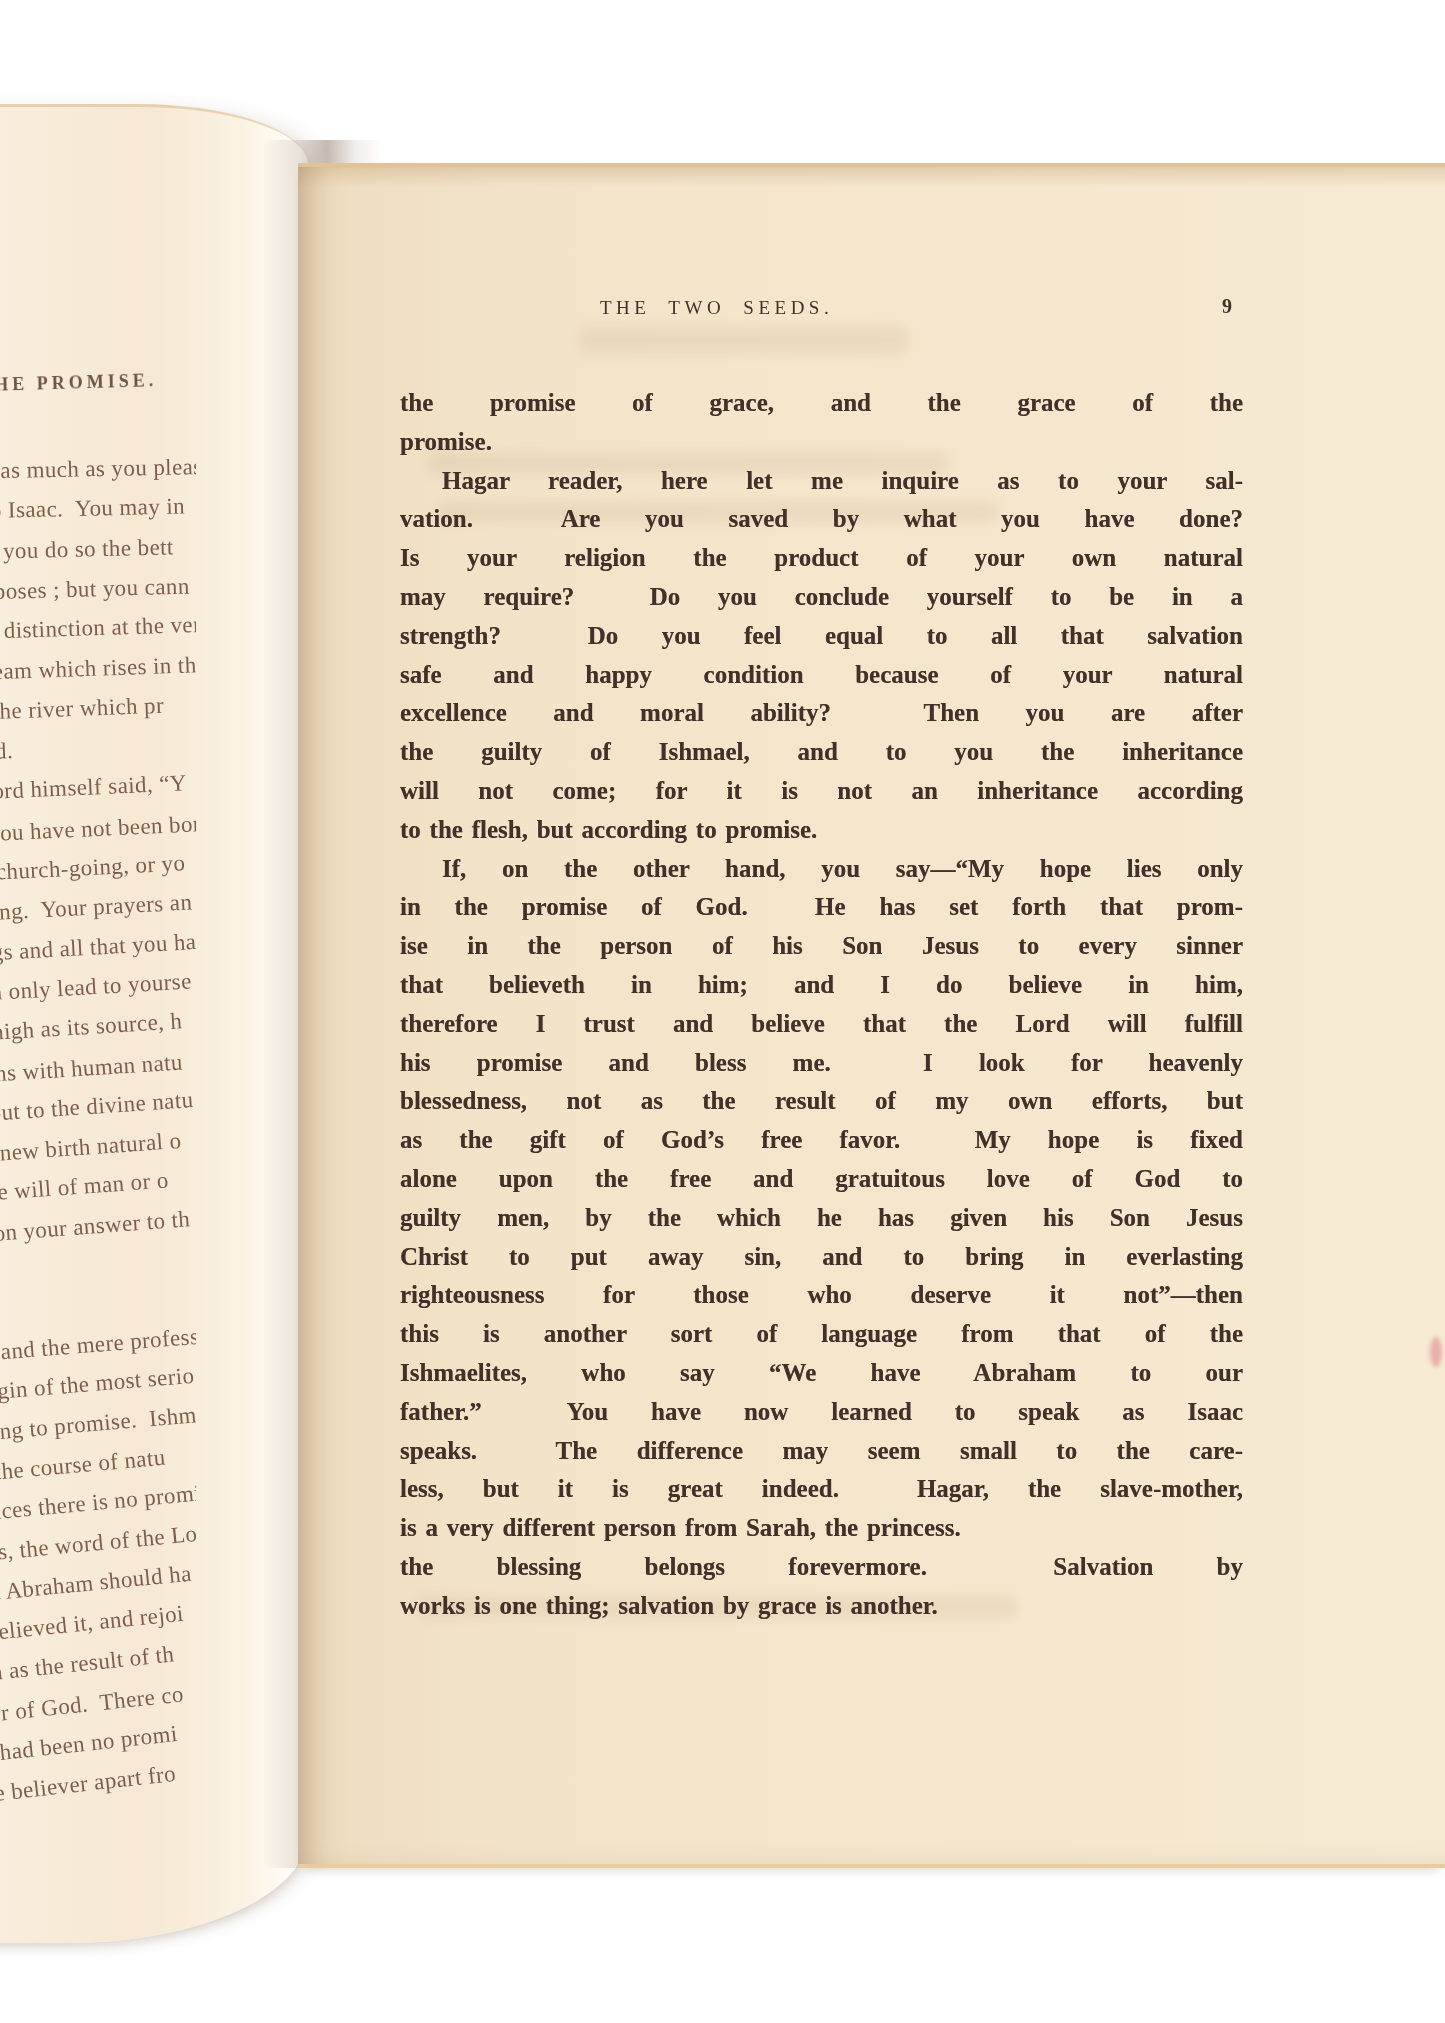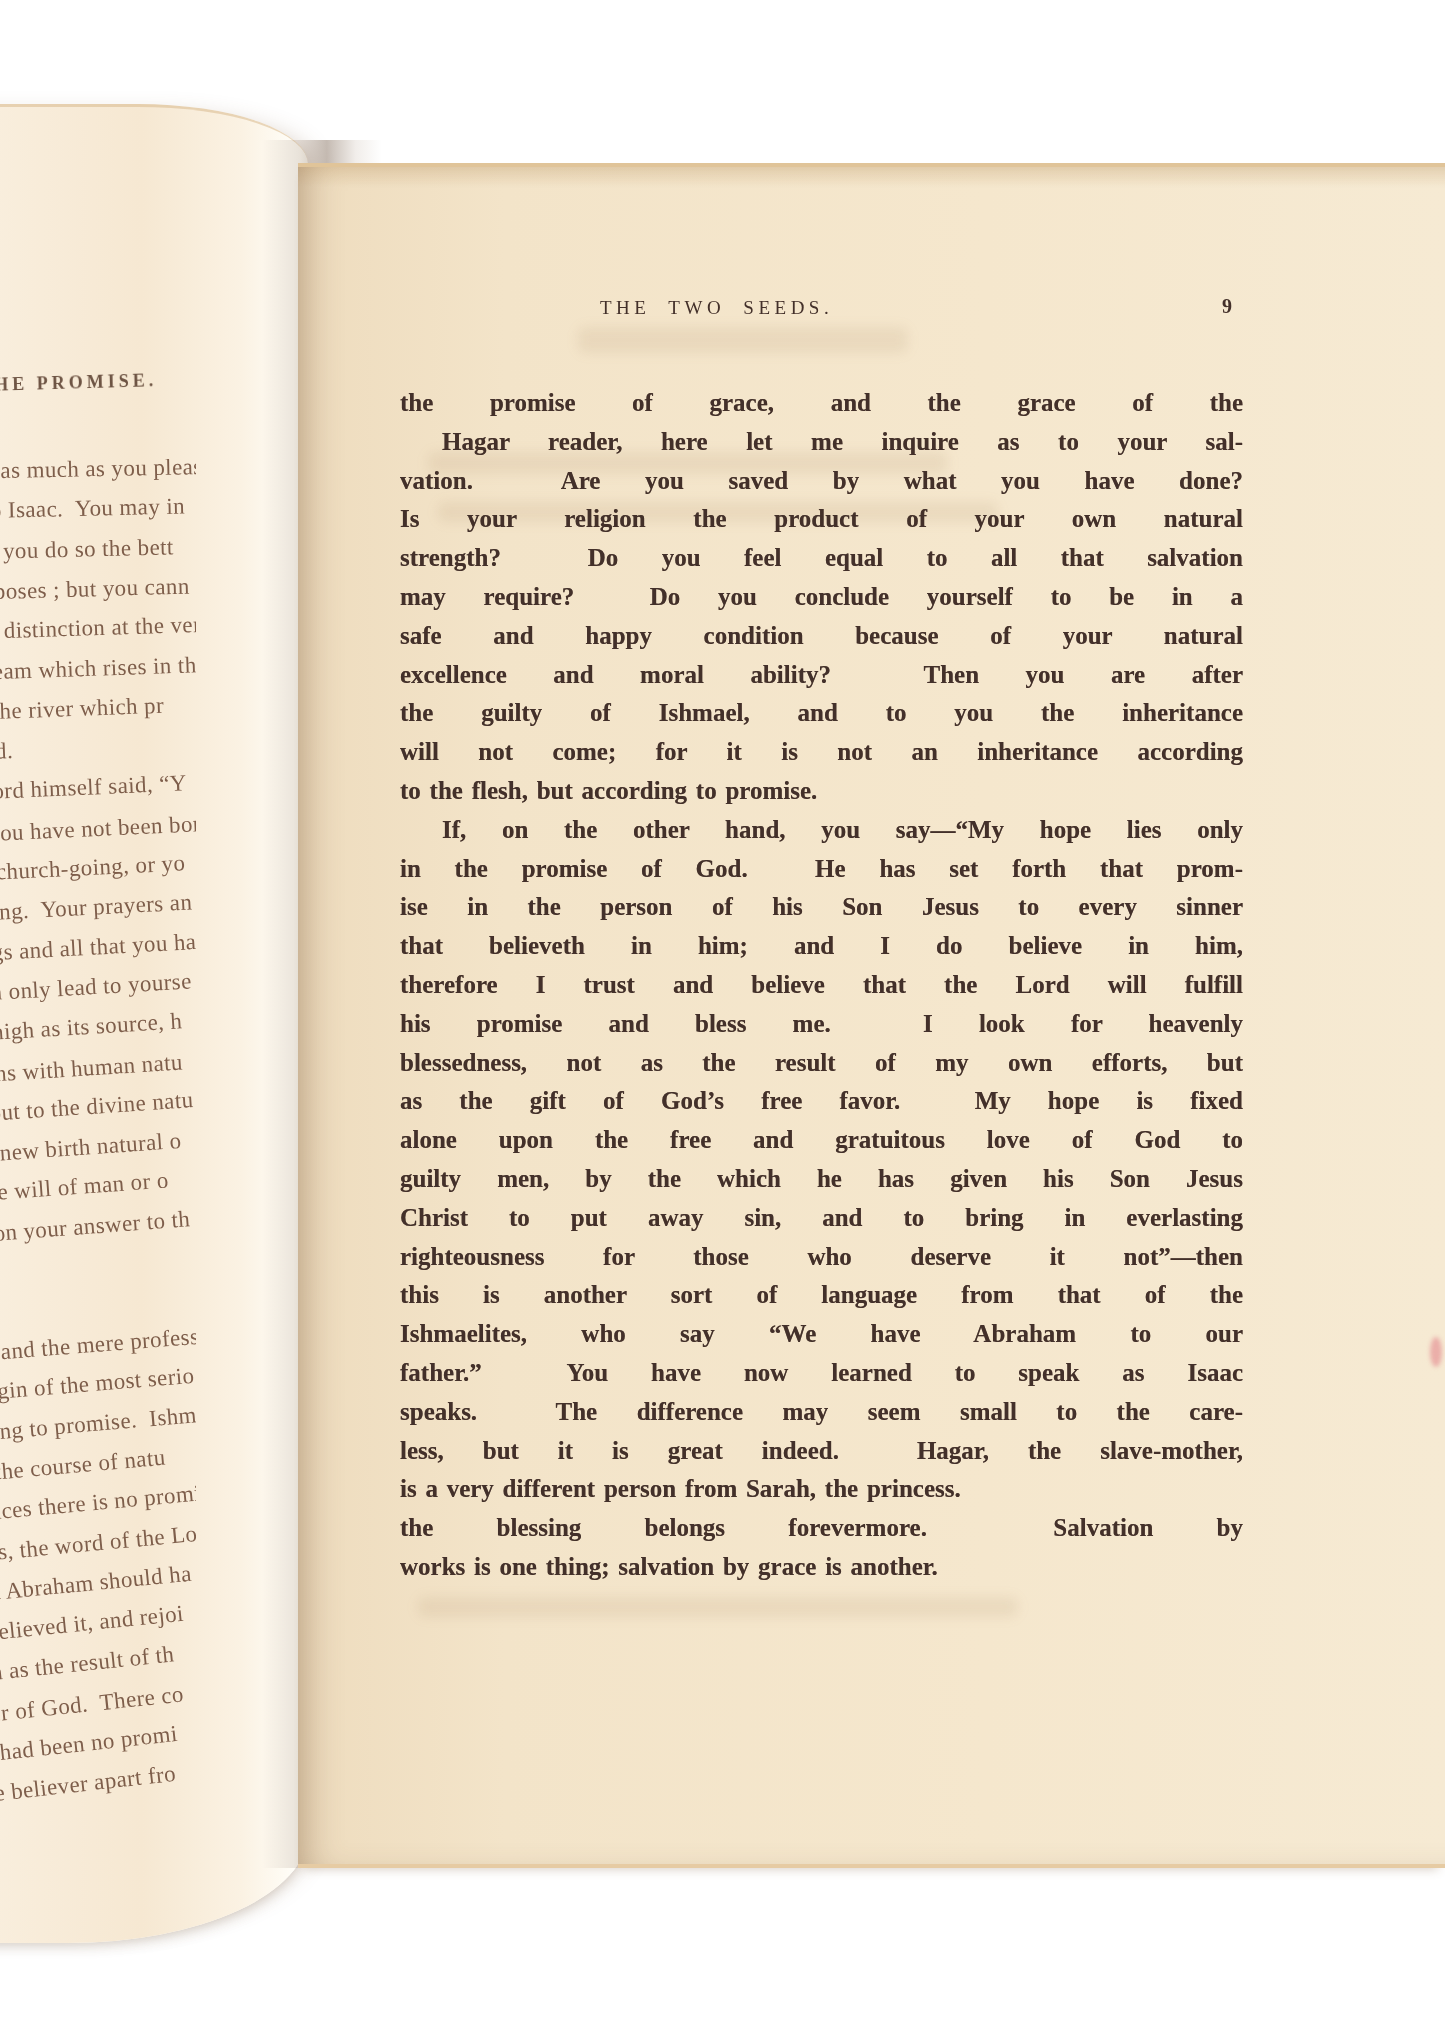--- a/index.html
+++ b/index.html
@@ -126,25 +126,26 @@
     <div class="ghost" style="left:130px;top:285px;width:520px;height:22px;"></div>
     <div class="ghost" style="left:140px;top:335px;width:560px;height:20px;"></div>
     <div class="ghost" style="left:120px;top:1430px;width:600px;height:20px;"></div>
   </div>
 
   <div class="running-title">THE TWO SEEDS.</div>
   <div class="folio">9</div>
 
   <div class="main-text">
       <div class="bline">the promise of grace, and the grace of the</div>
+      <div class="bline end">promise.</div>
       <div class="bline indent">Hagar reader, here let me inquire as to your sal-</div>
       <div class="bline">vation.&nbsp; Are you saved by what you have done?</div>
       <div class="bline">Is your religion the product of your own natural</div>
+      <div class="bline">may require?&nbsp; Do you conclude yourself to be in a</div>
       <div class="bline">strength?&nbsp; Do you feel equal to all that salvation</div>
-      <div class="bline">may require?&nbsp; Do you conclude yourself to be in a</div>
       <div class="bline">safe and happy condition because of your natural</div>
       <div class="bline">excellence and moral ability?&nbsp; Then you are after</div>
       <div class="bline">the guilty of Ishmael, and to you the inheritance</div>
       <div class="bline">will not come; for it is not an inheritance according</div>
       <div class="bline end">to the flesh, but according to promise.</div>
       <div class="bline indent">If, on the other hand, you say—“My hope lies only</div>
       <div class="bline">in the promise of God.&nbsp; He has set forth that prom-</div>
       <div class="bline">ise in the person of his Son Jesus to every sinner</div>
       <div class="bline">that believeth in him; and I do believe in him,</div>
       <div class="bline">therefore I trust and believe that the Lord will fulfill</div>

